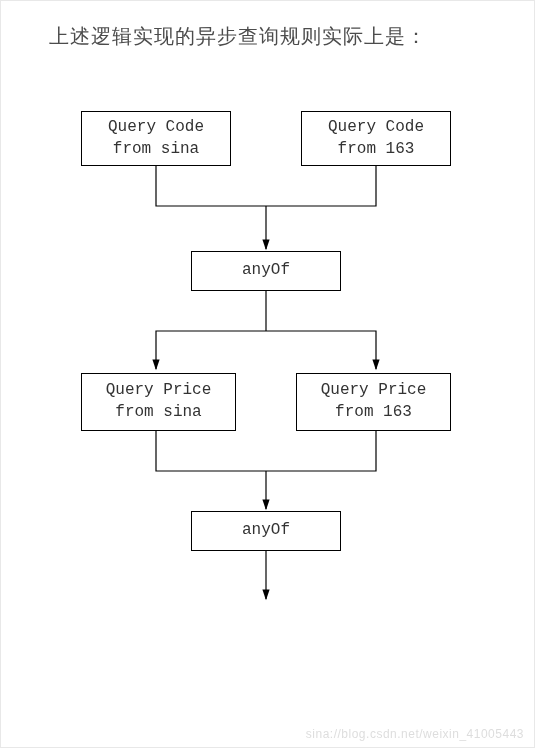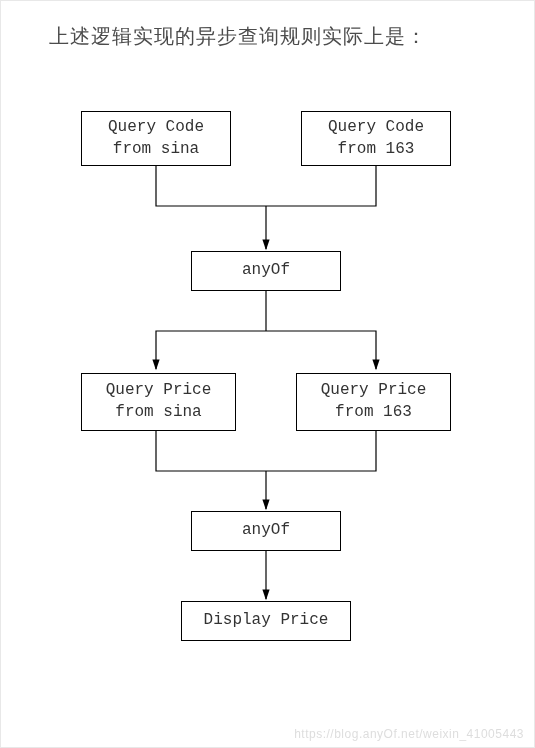--- a/index.html
+++ b/index.html
@@ -98,17 +98,16 @@
   <div class="box" style="left:150px; top:160px; width:150px; height:40px;">anyOf</div>
 
   <div class="box" style="left:40px; top:282px; width:155px; height:58px;">Query Price
 from sina</div>
 
   <div class="box" style="left:255px; top:282px; width:155px; height:58px;">Query Price
 from 163</div>
 
   <div class="box" style="left:150px; top:420px; width:150px; height:40px;">anyOf</div>
 
-  <div class="box" style="left:140px; top:510px; width:170px; height:40px;">Display Price</div>
 
 </div>
 
-<div class="watermark">https://blog.anyOf.net/weixin_41005443</div>
+<div class="watermark">sina://blog.csdn.net/weixin_41005443</div>
 
 </body></html>

